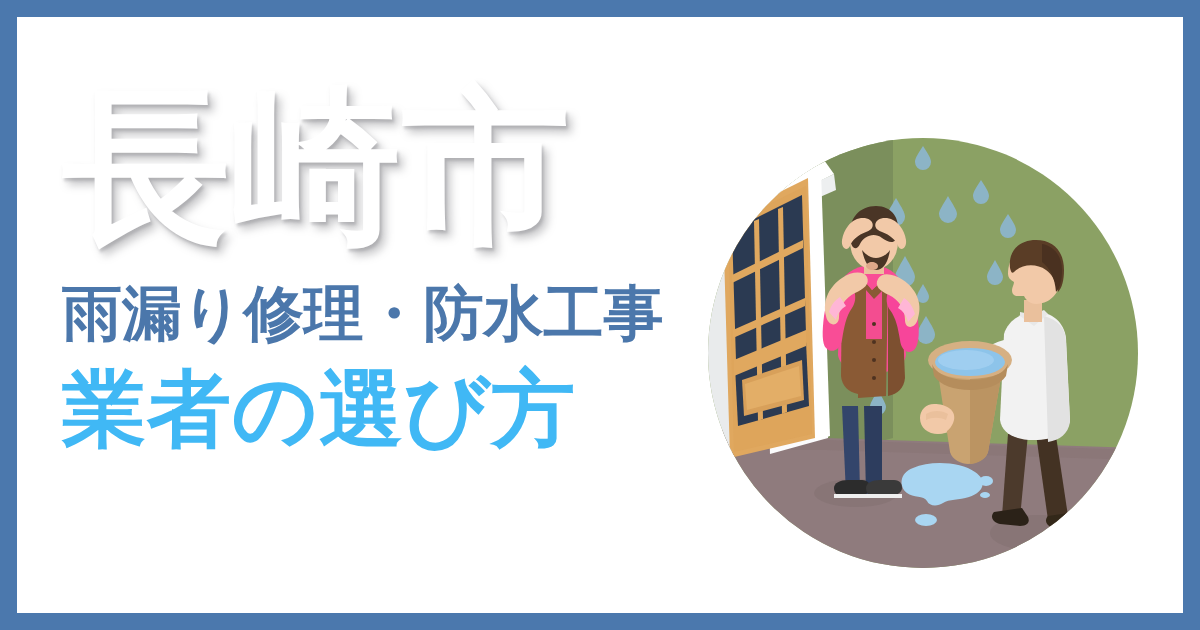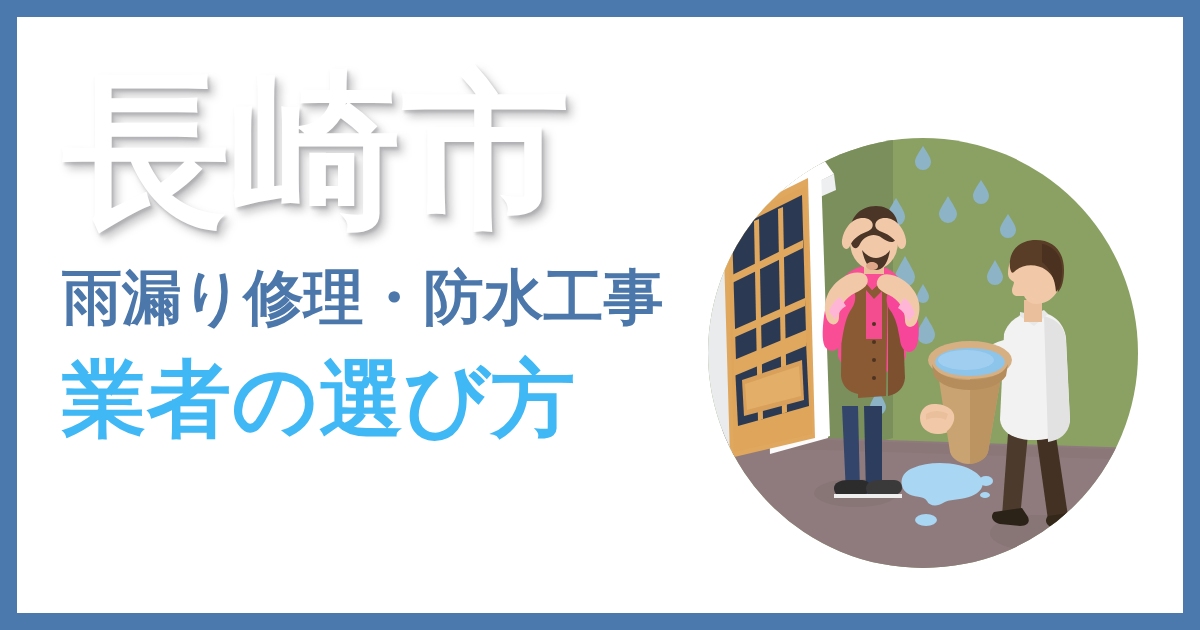--- a/index.html
+++ b/index.html
@@ -18,21 +18,21 @@
     position:absolute;
     left:17px; top:17px;
     width:1166px; height:596px;
     background:#ffffff;
     overflow:hidden;
   }
 
   
   #text-block {
     position:absolute;
-    left:45px; top:36px;
+    left:45px; top:52px;
     width:660px;
   }
   .city-title {
     font-family:"DejaVu Sans","Liberation Sans",sans-serif;
     font-size:168px;
     line-height:196px;
     font-weight:bold;
     color:#ffffff;
     letter-spacing:2px;
     text-shadow: 6px 7px 9px rgba(120,120,124,0.40),
@@ -50,21 +50,21 @@
     margin-top:10px;
   }
   .main-line {
     font-family:"DejaVu Sans","Liberation Sans",sans-serif;
     font-size:84px;
     line-height:100px;
     font-weight:bold;
     color:#40b8f5;
     letter-spacing:1px;
     white-space:nowrap;
-    margin-top:14px;
+    margin-top:8px;
   }
 
   
   #illustration {
     position:absolute;
     left:691px; top:121px;
     width:430px; height:430px;
   }
   #illustration svg { display:block; }
 </style>

